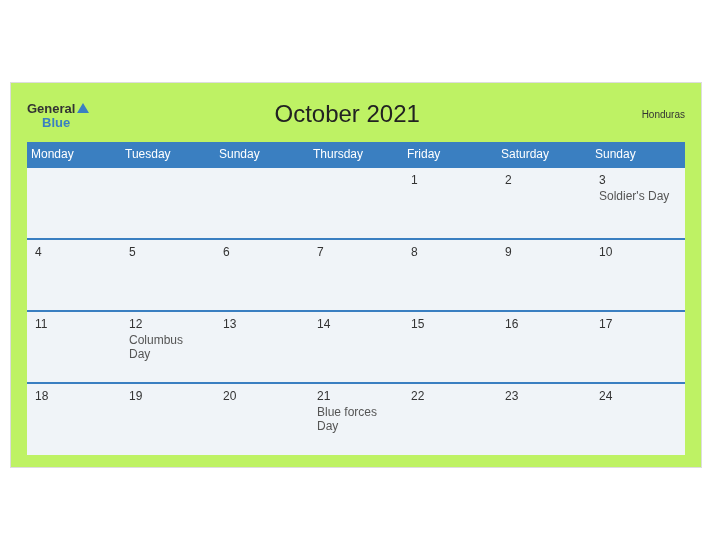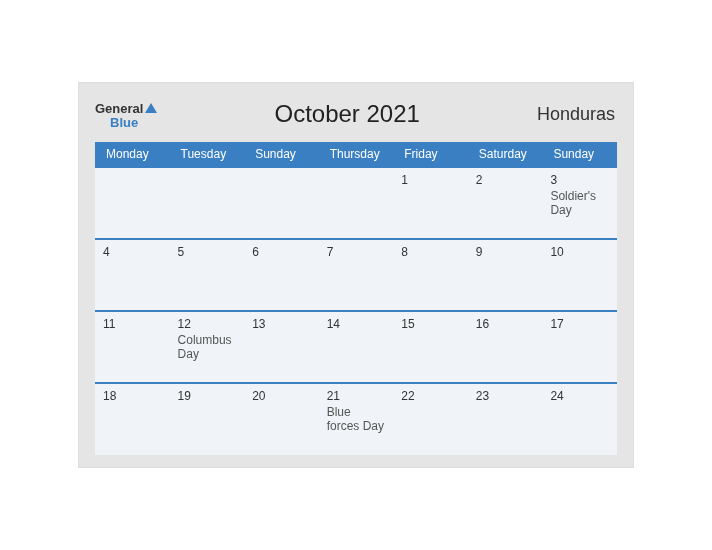--- a/index.html
+++ b/index.html
@@ -6,22 +6,22 @@
     body {
       font-family: Arial, sans-serif;
       background: #fff;
       width: 712px;
       height: 550px;
       display: flex;
       align-items: center;
       justify-content: center;
     }
     .calendar-container {
-      width: 556px;
-      background: #e5e5e5;
+      width: 692px;
+      background: #bef264;
       border: 1px solid #ddd;
       padding: 16px 16px 12px 16px;
     }
     .calendar-header {
       display: flex;
       align-items: center;
       justify-content: space-between;
       margin-bottom: 12px;
     }
     .logo-area {
@@ -51,34 +51,35 @@
       vertical-align: middle;
     }
     .calendar-title {
       font-size: 24px;
       font-weight: normal;
       color: #222;
       text-align: center;
       flex: 1;
     }
     .calendar-country {
-      font-size: 18px;
-      color: #333;
+      font-size: 10px;
+      color: #333;
+      text-align: right;
       min-width: 80px;
     }
     table {
       width: 100%;
       border-collapse: collapse;
     }
     thead tr th {
       background-color: #3a7fc1;
       color: #fff;
       font-size: 12px;
       font-weight: normal;
-      padding: 5px 11px;
+      padding: 5px 4px;
       text-align: left;
       border: none;
     }
     tbody tr {
       border-top: 2px solid #3a7fc1;
     }
     tbody tr td {
       background-color: #f0f4f8;
       padding: 5px 8px 20px 8px;
       vertical-align: top;

